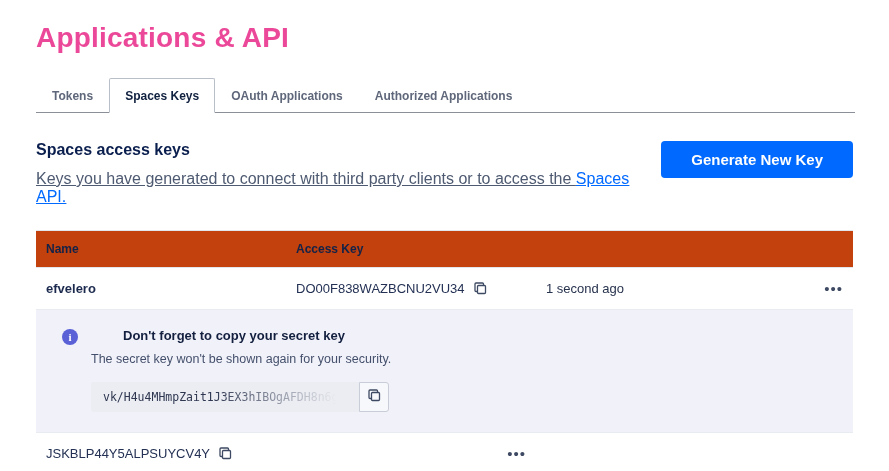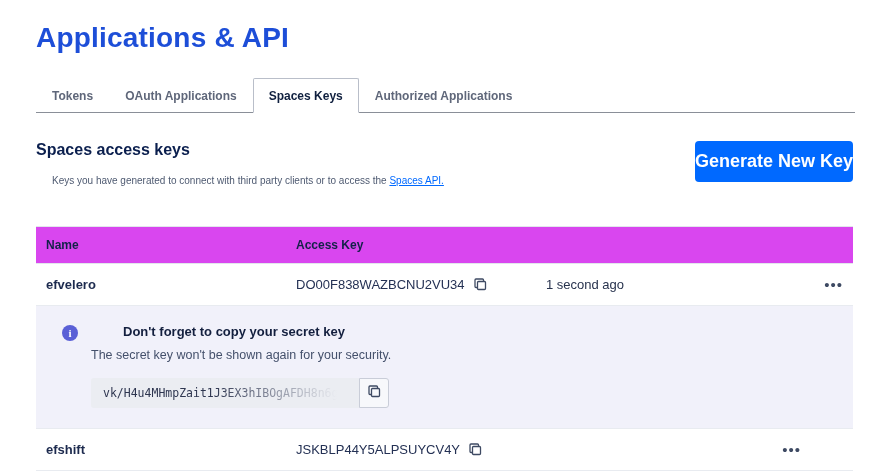--- a/index.html
+++ b/index.html
@@ -9,21 +9,21 @@
     background: #ffffff;
     font-family: "Liberation Sans", sans-serif;
     color: #1d2b4f;
     overflow: hidden;
   }
   .page { padding: 16px 36px 0 36px; }
 
   h1.page-title {
     font-size: 28px;
     font-weight: 700;
-    color: #1d4ed8;
+    color: #ec4899;
     margin: 6px 0 24px 0;
     letter-spacing: 0.2px;
   }
 
   
   .tabs {
     display: flex;
     border-bottom: 1px solid #8a8f98;
     margin-right: -2px;
   }
@@ -52,51 +52,52 @@
     align-items: flex-start;
     margin-top: 28px;
   }
   .section-head h2 {
     font-size: 16px;
     font-weight: 700;
     color: #0b1f4e;
     margin: 0 0 11px 0;
   }
   .section-desc {
-    font-size: 10px;
+    font-size: 16px;
     color: #4e5a71;
-    margin: 16px;
+    margin: 0;
+    text-decoration: underline;
   }
   .section-desc a {
     color: #0069ff;
     text-decoration: underline;
     cursor: pointer;
   }
   .btn-primary {
     background: #0069ff;
     color: #ffffff;
     border: none;
     border-radius: 4px;
     font-family: "Liberation Sans", sans-serif;
-    font-size: 18px;
-    font-weight: 700;
-    padding: 10px 0;
+    font-size: 15px;
+    font-weight: 700;
+    padding: 10px 30px;
     cursor: pointer;
     white-space: nowrap;
   }
 
   
   .keys-table { margin-top: 24px; }
   .trow {
     display: grid;
     grid-template-columns: 250px 250px 1fr 42px;
     align-items: center;
   }
   .thead {
-    background: #d946ef;
+    background: #c2410c;
     border-top: 1px solid #e2e6ec;
     border-bottom: 1px solid #e2e6ec;
     font-size: 12px;
     font-weight: 700;
     color: #132248;
     padding: 11px 0;
   }
   .tbody-row {
     padding: 13px 0;
     font-size: 13px;
@@ -202,22 +203,22 @@
 </style>
 </head>
 <body>
 
 <div class="page">
 
   <h1 class="page-title">Applications &amp; API</h1>
 
   <nav class="tabs">
     <div class="tab">Tokens</div>
+    <div class="tab active">Spaces Keys</div>
     <div class="tab">OAuth Applications</div>
-    <div class="tab active">Spaces Keys</div>
     <div class="tab">Authorized Applications</div>
   </nav>
 
   <div class="section-head">
     <div>
       <h2>Spaces access keys</h2>
       <p class="section-desc">
         <span>Keys you have generated to connect with third party clients or to access the </span><a>Spaces API.</a>
       </p>
     </div>
@@ -262,21 +263,20 @@
                 <rect x="3.5" y="3.5" width="8" height="8" rx="1"></rect>
                 <path d="M9.5 3.5 V2 a1 1 0 0 0 -1 -1 H2 a1 1 0 0 0 -1 1 v6.5 a1 1 0 0 0 1 1 h1.5"></path>
               </svg>
             </span>
           </button>
         </div>
       </div>
     </div>
 
     <div class="trow tbody-row">
-      <div class="cell cell-name">efshift</div>
       <div class="cell cell-key">
         <span>JSKBLP44Y5ALPSUYCV4Y</span>
         <button class="copy-btn">
           <span>
             <svg width="13" height="13" viewBox="0 0 13 13" fill="none" stroke="currentColor" stroke-width="1.3">
               <rect x="3.5" y="3.5" width="8" height="8" rx="1"></rect>
               <path d="M9.5 3.5 V2 a1 1 0 0 0 -1 -1 H2 a1 1 0 0 0 -1 1 v6.5 a1 1 0 0 0 1 1 h1.5"></path>
             </svg>
           </span>
         </button>

